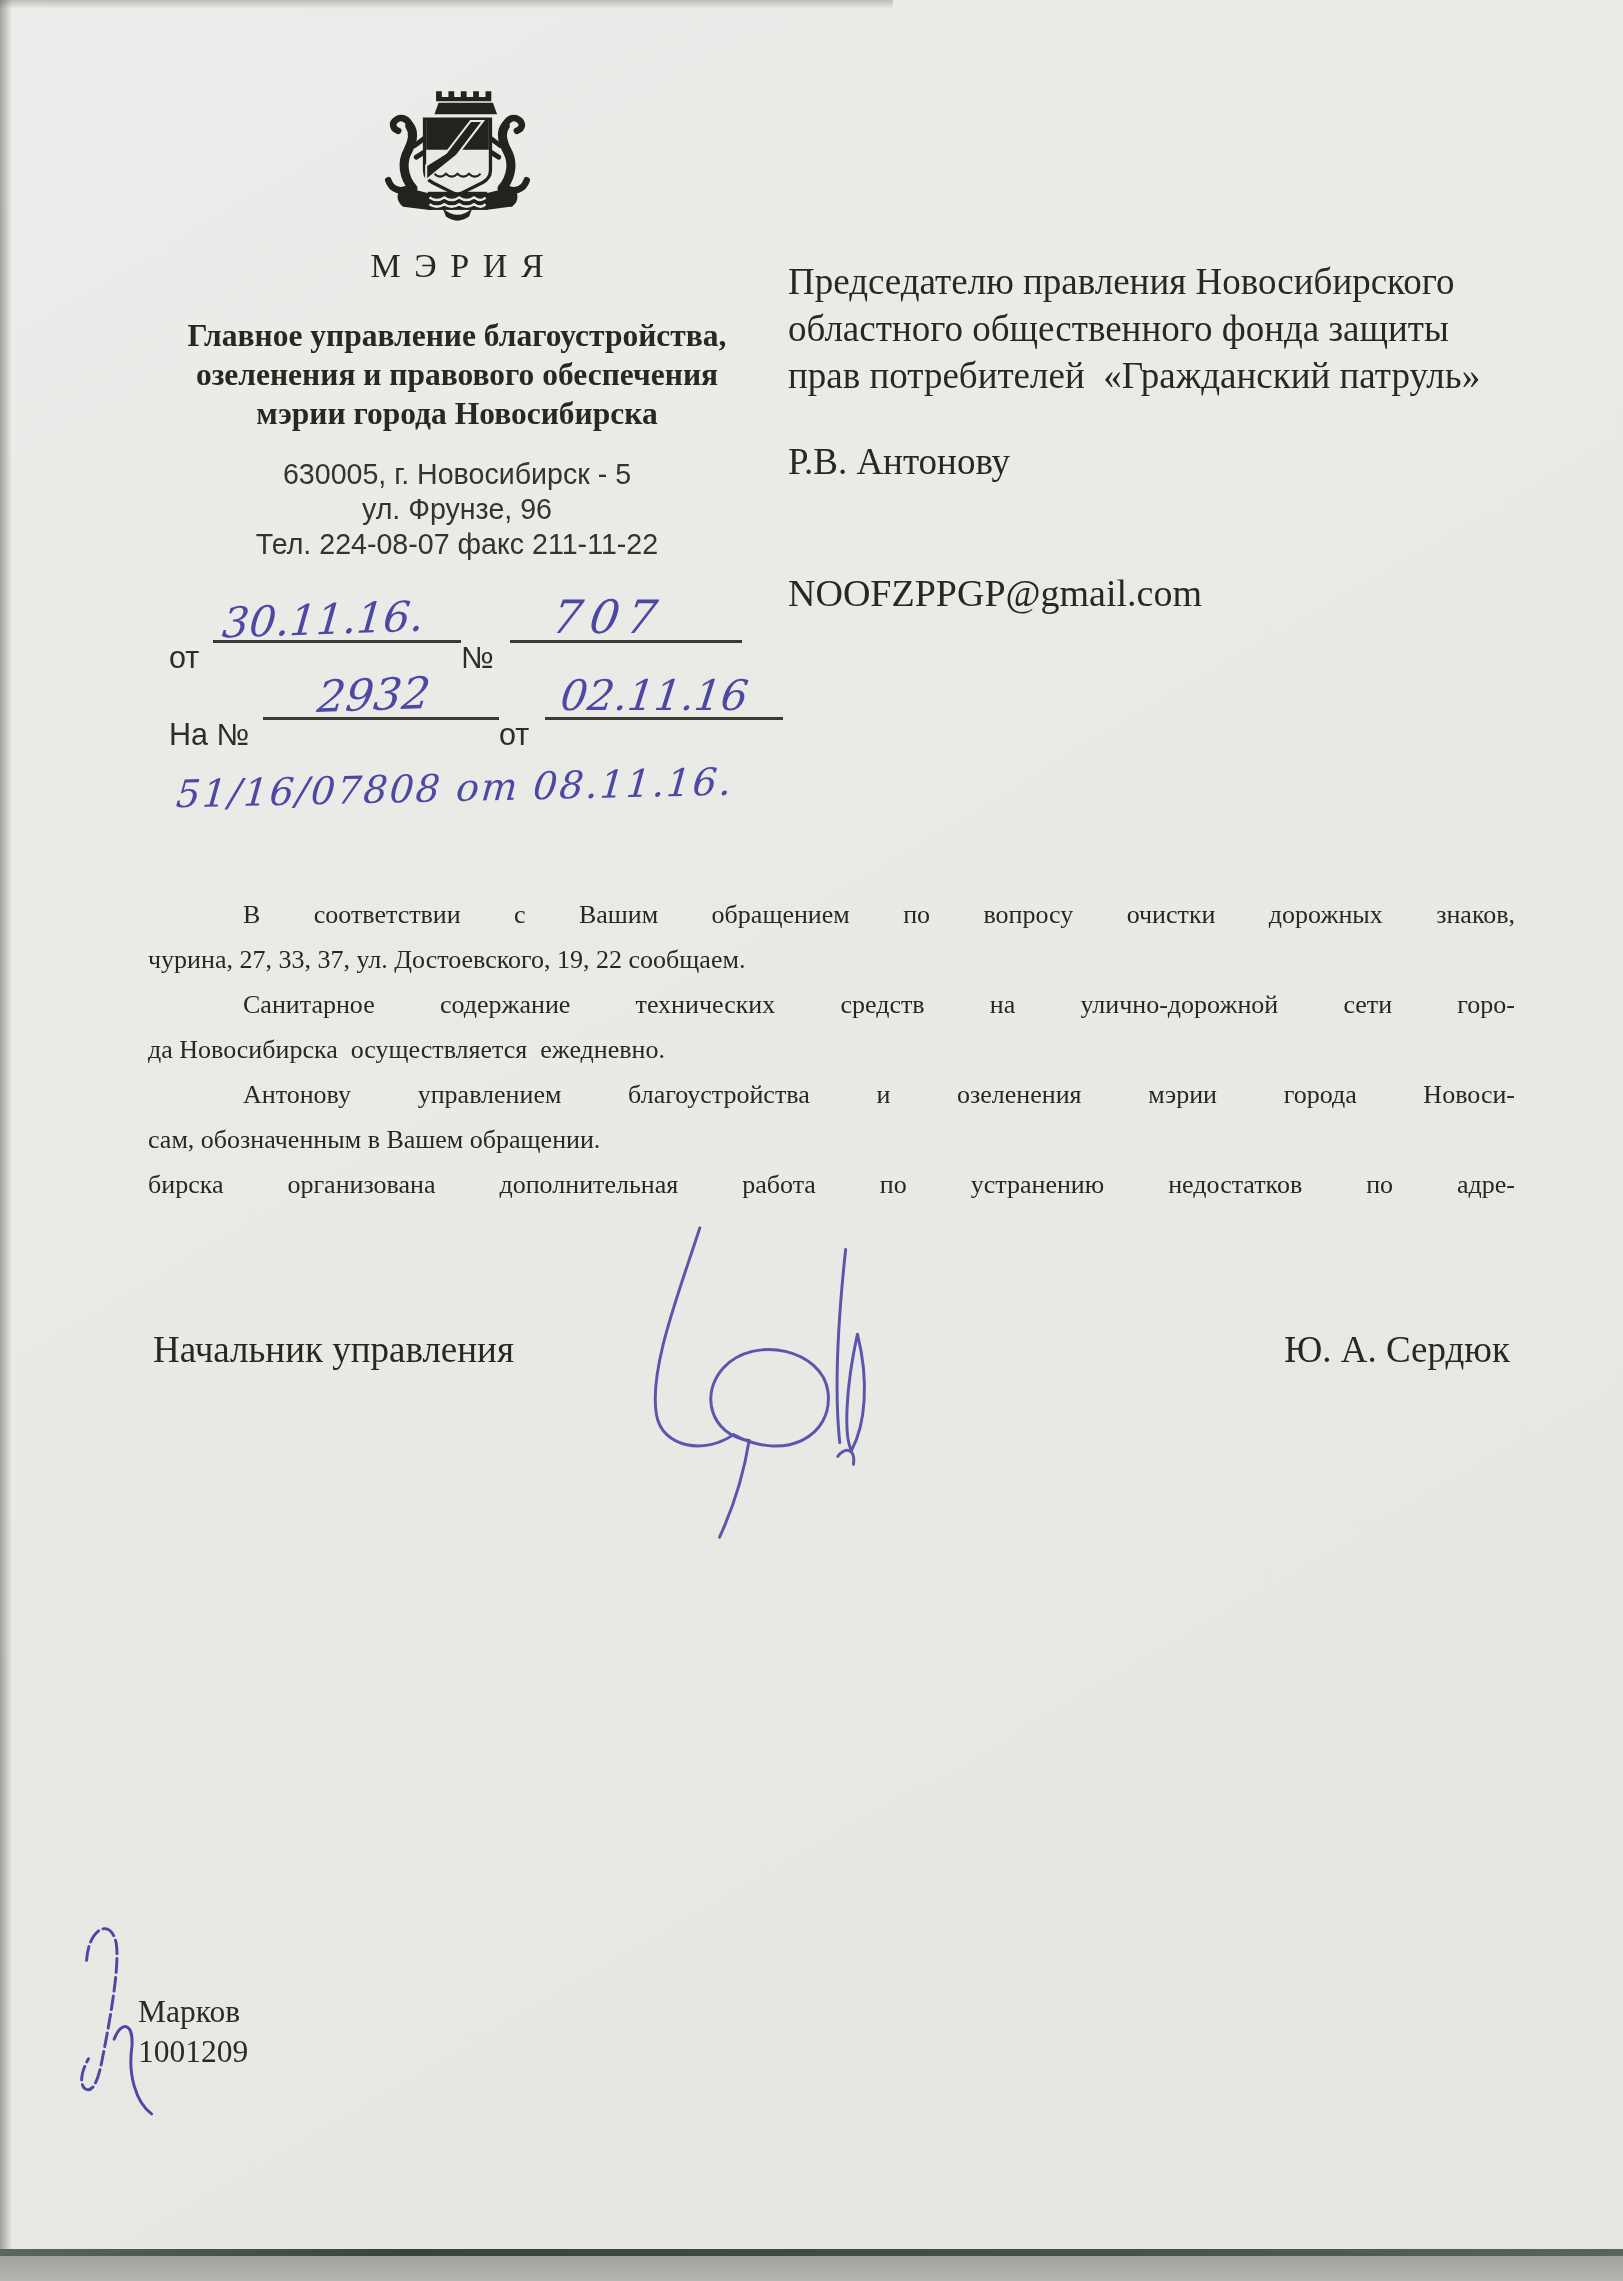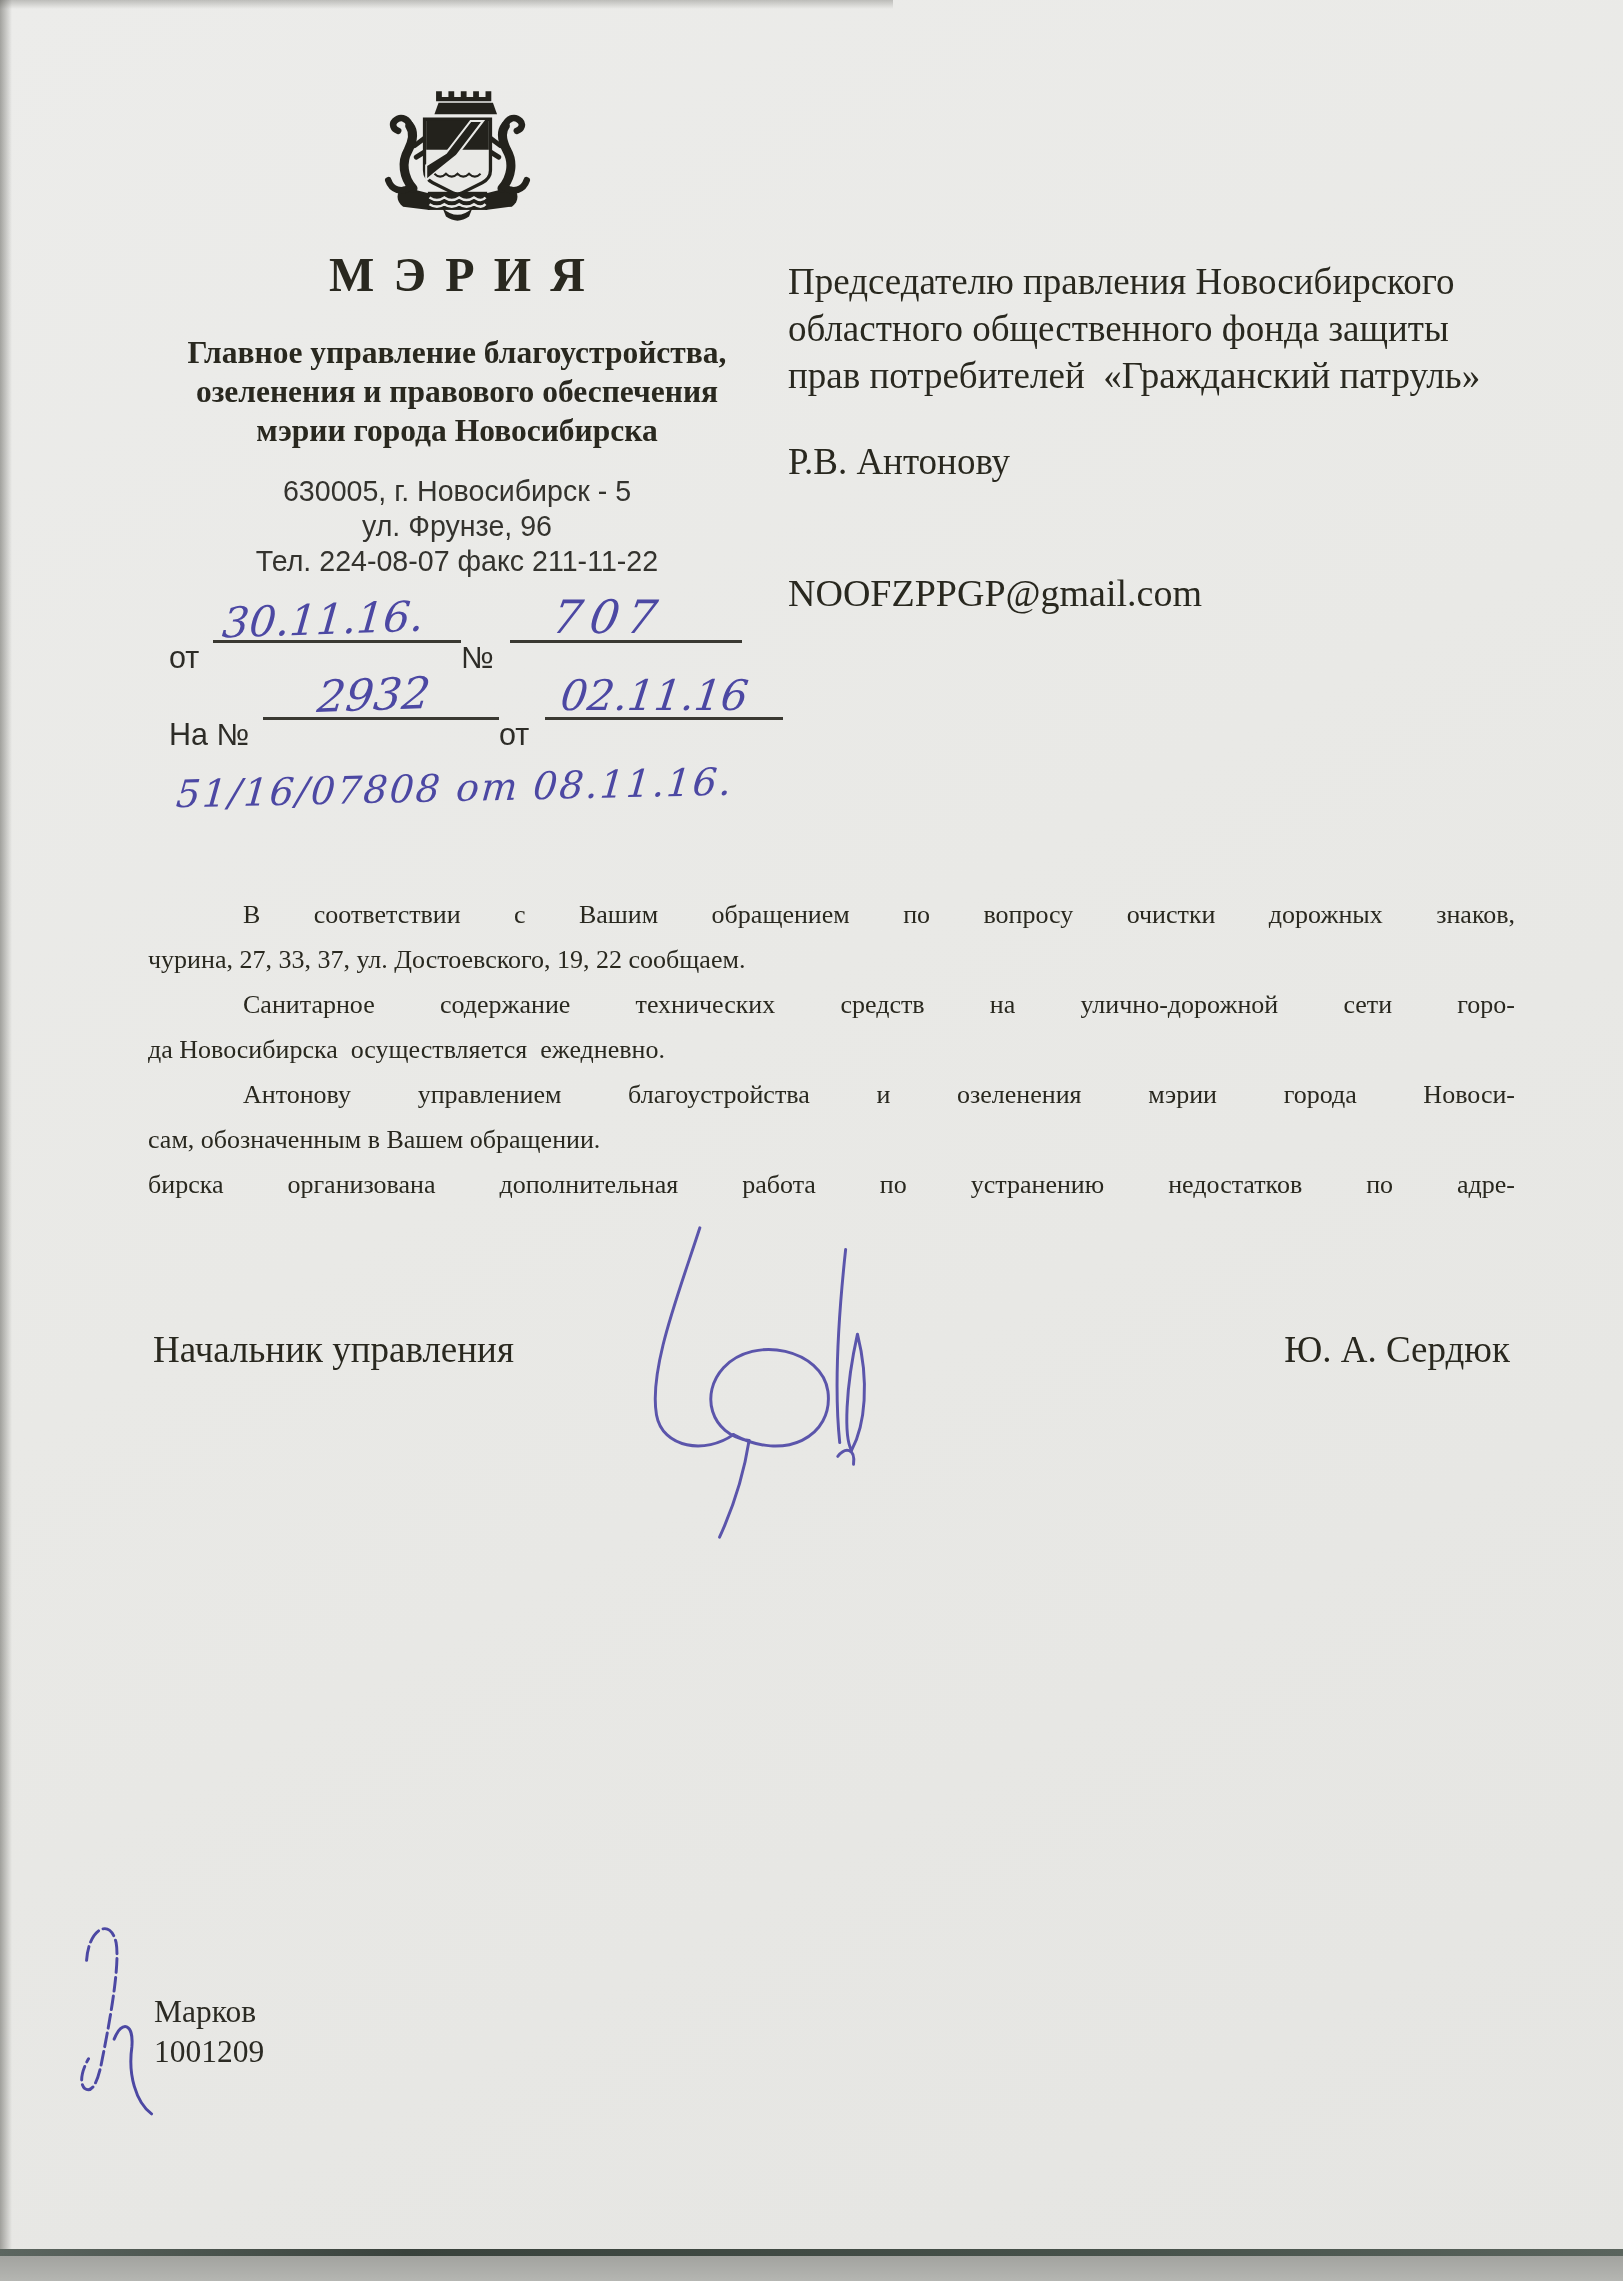--- a/index.html
+++ b/index.html
@@ -12,21 +12,21 @@
   .edge-top{position:absolute;left:0;top:0;width:55%;height:8.9px;
             background:linear-gradient(180deg,rgba(80,80,74,.30),rgba(80,80,74,0));}
   .edge-bottom-line{position:absolute;left:0;right:0;top:2249px;height:6.9px;
             background:linear-gradient(90deg,#5c6660,#39423c 25%,#47524b 70%,#5a645d);}
   .edge-bottom{position:absolute;left:0;right:0;top:2256px;bottom:0;
             background:linear-gradient(180deg,#a2a39f,#b5b6b2);}
 
   
   .org{position:absolute;left:126px;top:83px;width:662px;text-align:center;}
   .emblem{display:block;margin:0 auto;}
-  .org-title1{margin-top:13.8px;font-size:48px;font-weight:bold;letter-spacing:.40em;text-indent:.40em;}
+  .org-title1{margin-top:13.8px;font-size:34px;font-weight:normal;letter-spacing:.40em;text-indent:.40em;}
   .org-title2{margin-top:2px;font-size:42px;font-weight:bold;}
   .org-dept{margin-top:31.5px;font-size:31.5px;font-weight:bold;line-height:39px;}
   .org-address{margin-top:23.6px;font-size:28.6px;line-height:35px;color:#34332e;
                font-family:"Liberation Sans",sans-serif;}
 
   
   .refs{position:absolute;left:161px;top:640px;width:630px;height:187px;
         font-family:"Liberation Sans",sans-serif;font-size:30.5px;color:#2d2c27;}
   .ref-row{display:flex;align-items:flex-start;height:53px;margin-left:8px;}
   .ref-row.second{margin-top:23.6px;}
@@ -55,21 +55,21 @@
   .bl{font-size:26px;line-height:45px;text-align:justify;text-align-last:justify;-moz-text-align-last:justify;}
   .bl.pe{text-align-last:left;-moz-text-align-last:left;}
   .bl.ind{text-indent:95px;}
 
   
   .sig-row{position:absolute;left:153px;top:1328px;width:1357px;display:flex;
            justify-content:space-between;font-size:37px;}
   .sig-svg{position:absolute;left:544px;top:1214px;}
 
   
-  .executor{position:absolute;left:154px;top:1992px;font-size:31.5px;line-height:40px;color:#2b2a23;}
+  .executor{position:absolute;left:138px;top:1992px;font-size:31.5px;line-height:40px;color:#2b2a23;}
   .paraph-svg{position:absolute;left:59px;top:1909px;}
 </style>
 </head>
 <body>
 
 <div class="page">
 
   <div class="edge-top"></div>
   <div class="edge-left"></div>
   <div class="edge-bottom-line"></div>

